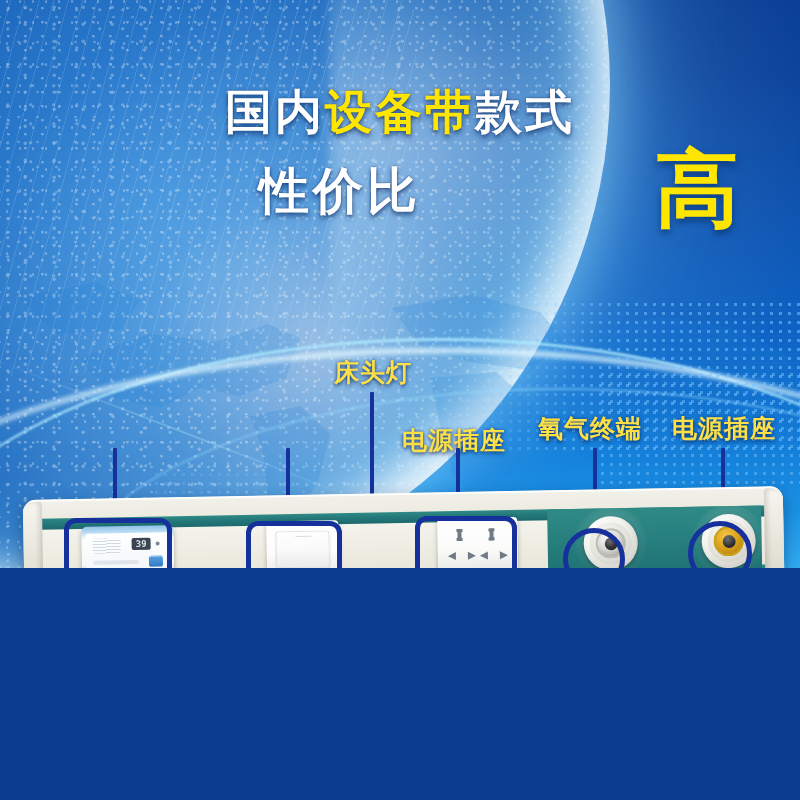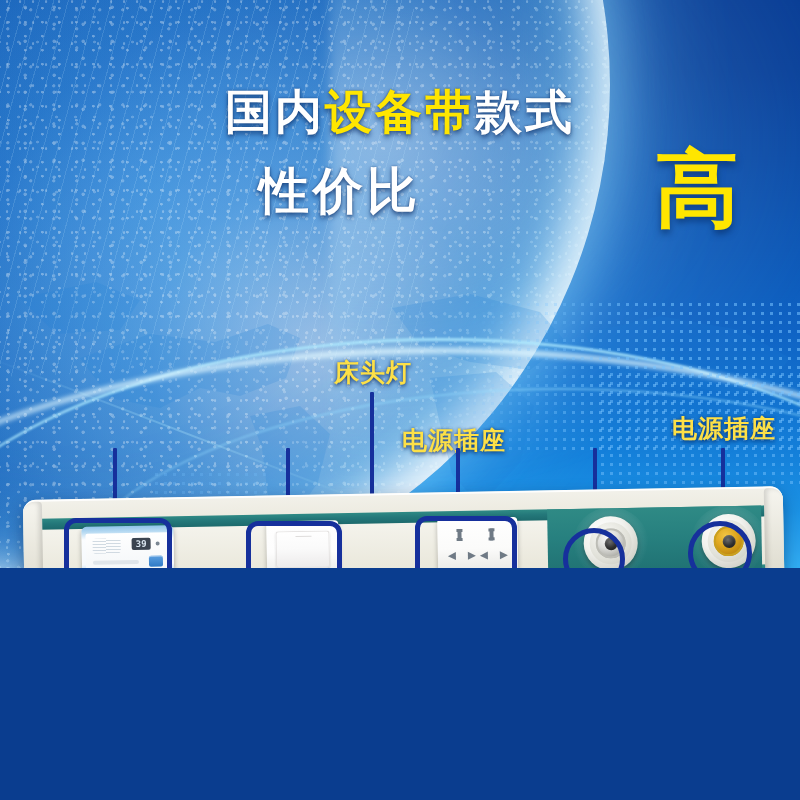--- a/index.html
+++ b/index.html
@@ -345,20 +345,21 @@
   <div class="dots dots-c"></div>
 
   <div class="headline">
     <div class="line1"><span class="w">国内</span><span class="y">设备带</span><span class="w">款式</span></div>
     <div class="line2"><span class="w">性价比</span><span class="gap"></span></div>
     <div class="big-gao y">高</div>
   </div>
 
   <div class="lab" style="left:334px;top:360px;">床头灯</div>
   <div class="lab" style="left:402px;top:428px;">电源插座</div>
+  <div class="lab" style="left:538px;top:416px;">氧气终端</div>
   <div class="lab" style="left:672px;top:416px;">电源插座</div>
 
   <div class="leader" style="left:113px;top:448px;height:84px;"></div>
   <div class="leader" style="left:286px;top:448px;height:78px;"></div>
   <div class="leader" style="left:370px;top:392px;height:207px;"></div>
   <div class="leader" style="left:456px;top:448px;height:76px;"></div>
   <div class="leader" style="left:593px;top:448px;height:76px;"></div>
   <div class="leader" style="left:721px;top:448px;height:72px;"></div>
 
   <div class="unit">

